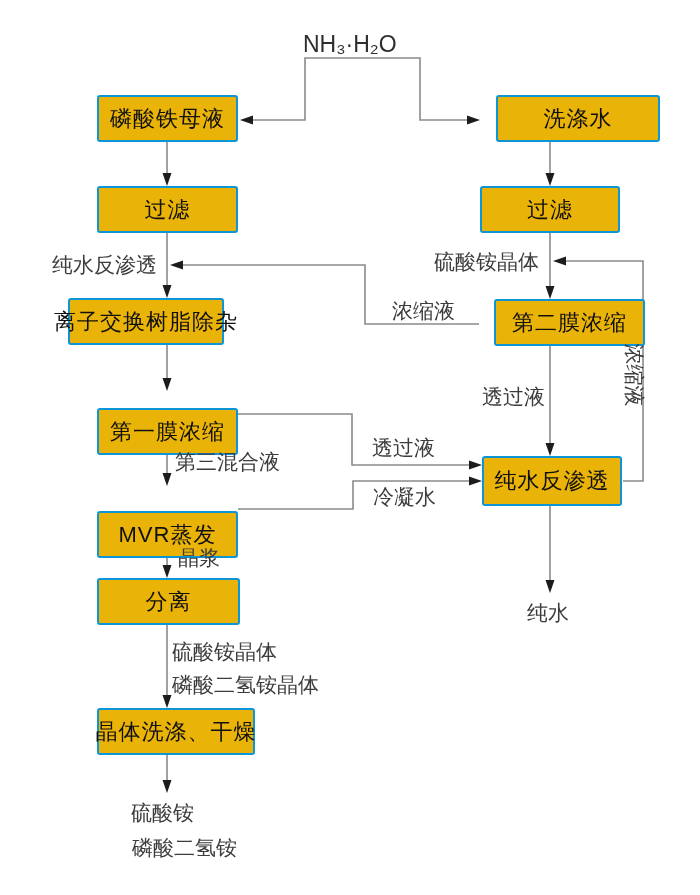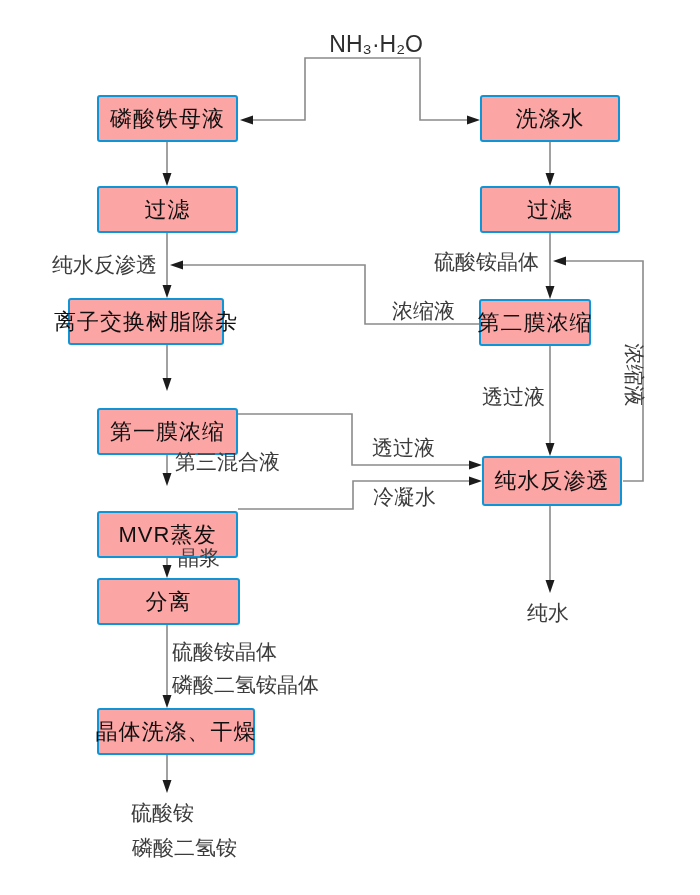--- a/index.html
+++ b/index.html
@@ -9,37 +9,37 @@
     background:#ffffff;
     font-family:"Liberation Sans","DejaVu Sans",sans-serif;
     overflow:hidden;
   }
   #wires{position:absolute;left:0;top:0;width:700px;height:895px;}
   #wires path{fill:none;stroke:#8a8a8a;stroke-width:1.6;}
   #wires polygon{fill:#1c1c1c;stroke:none;}
   .node{
     position:absolute;
     box-sizing:border-box;
-    background:#fca5a5;
+    background:#eab308;
     border:2px solid #0d95d8;
     border-radius:3px;
     color:#101010;
     font-size:22px;
     display:flex;align-items:center;justify-content:center;
     white-space:nowrap;
     letter-spacing:1px;
   }
   .lbl{
     position:absolute;
     color:#3c3c3c;
     font-size:21px;
     line-height:22px;
     white-space:nowrap;
   }
-  .lbl.center{text-align:right;}
+  .lbl.center{text-align:left;}
   .lbl.vert{
     width:70px;text-align:center;
     transform:rotate(90deg);
     transform-origin:center center;
   }
   .lbl.chem{font-size:23px;color:#2e2e2e;}
 </style>
 </head>
 <body>
 
@@ -86,23 +86,23 @@
   </svg>
 
   <div class="node" style="left:97px;top:95px;width:141px;height:47px">磷酸铁母液</div>
   <div class="node" style="left:97px;top:186px;width:141px;height:47px">过滤</div>
   <div class="node" style="left:68px;top:298px;width:156px;height:47px">离子交换树脂除杂</div>
   <div class="node" style="left:97px;top:408px;width:141px;height:47px">第一膜浓缩</div>
   <div class="node" style="left:97px;top:511px;width:141px;height:47px">MVR蒸发</div>
   <div class="node" style="left:97px;top:578px;width:143px;height:47px">分离</div>
   <div class="node" style="left:97px;top:708px;width:158px;height:47px">晶体洗涤、干燥</div>
 
-  <div class="node" style="left:480px;top:95px;width:140px;height:47px">洗涤水</div>
+  <div class="node" style="left:496px;top:95px;width:164px;height:47px">洗涤水</div>
   <div class="node" style="left:480px;top:186px;width:140px;height:47px">过滤</div>
-  <div class="node" style="left:479px;top:299px;width:112px;height:47px">第二膜浓缩</div>
+  <div class="node" style="left:494px;top:299px;width:151px;height:47px">第二膜浓缩</div>
   <div class="node" style="left:482px;top:456px;width:140px;height:50px">纯水反渗透</div>
 
   <div class="lbl chem center" style="left:303px;top:33px;width:120px">NH₃·H₂O</div>
   <div class="lbl" style="left:52px;top:254px">纯水反渗透</div>
   <div class="lbl" style="left:434px;top:251px">硫酸铵晶体</div>
   <div class="lbl" style="left:392px;top:300px">浓缩液</div>
   <div class="lbl" style="left:482px;top:386px">透过液</div>
   <div class="lbl vert" style="left:599px;top:364px">浓缩液</div>
   <div class="lbl" style="left:175px;top:451px">第三混合液</div>
   <div class="lbl" style="left:372px;top:437px">透过液</div>

